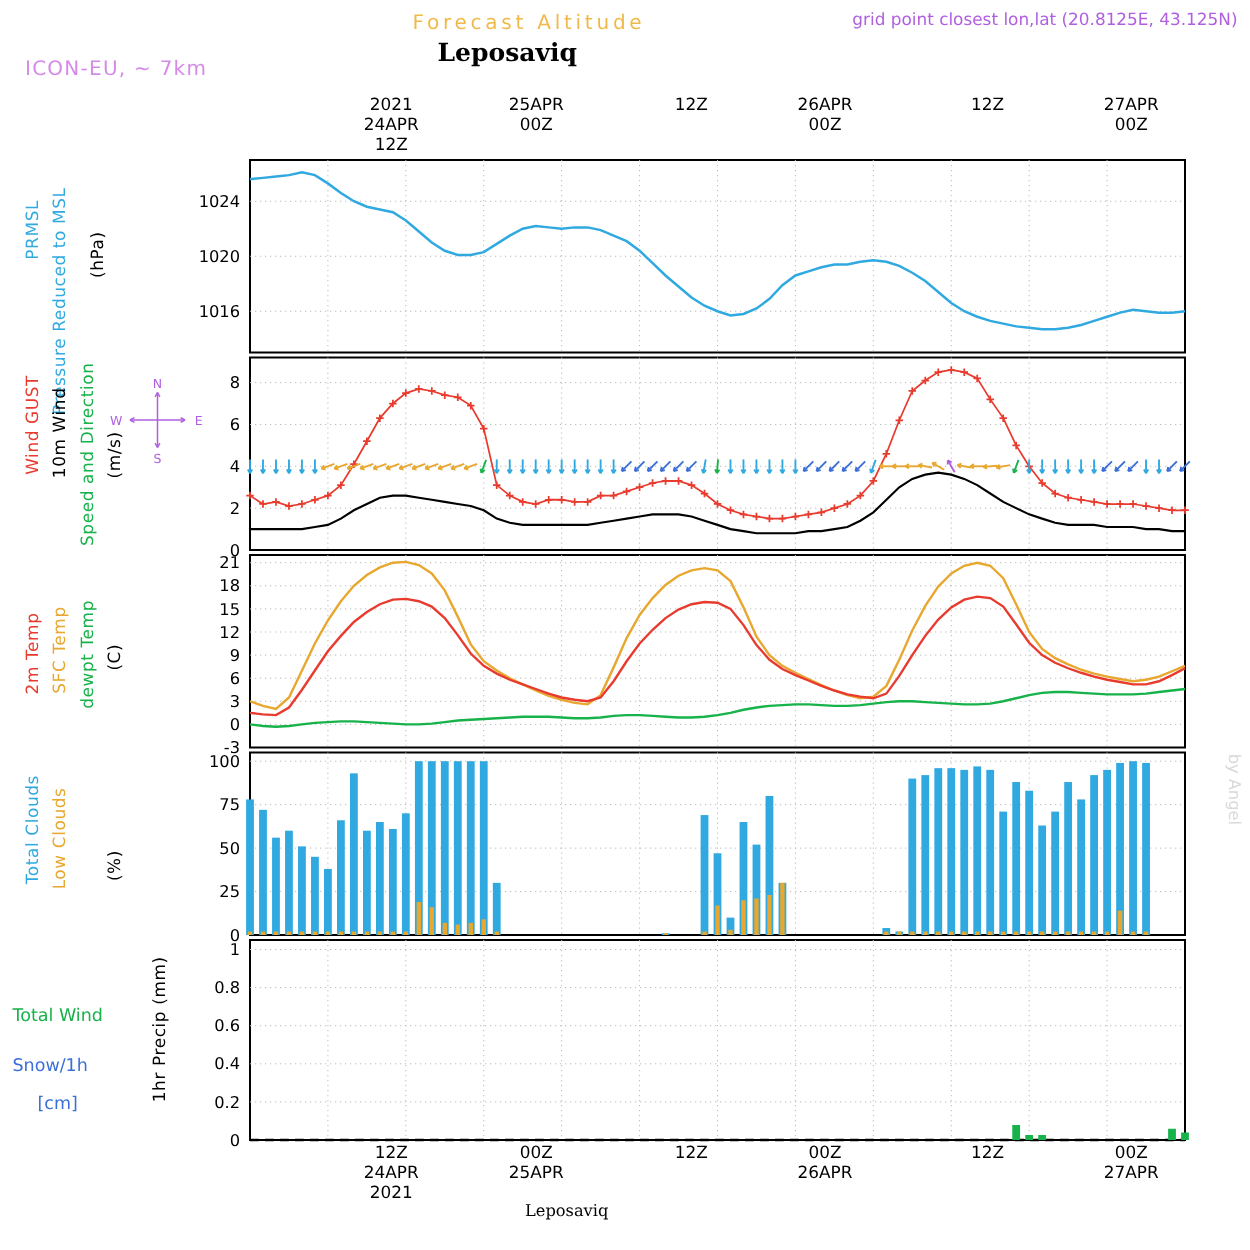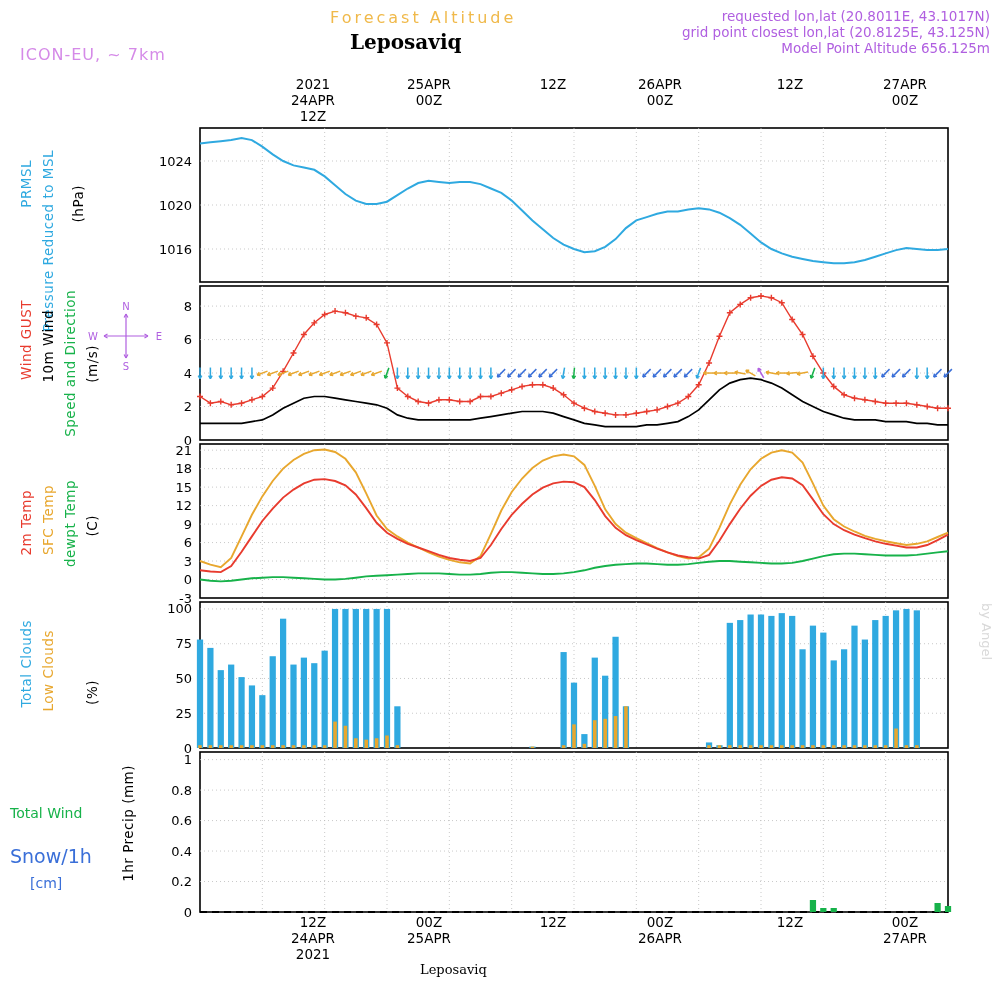--- a/index.html
+++ b/index.html
@@ -19,23 +19,21 @@
   .ticklab{font-size:13px;font-family:"DejaVu Sans",sans-serif;}
   .footer{position:absolute;left:420px;top:962px;font-size:13px;color:#000;font-family:"DejaVu Serif",serif;}
 </style>
 </head>
 <body>
 
 <div class="abs t-forecast">Forecast Altitude</div>
 <div class="abs t-station">Leposaviq</div>
 <div class="abs t-model">ICON-EU, ~ 7km</div>
 <div class="abs metabox meta">
-  <div>requested lon,lat (20.8011E, 43.1017N)</div>
   <div>grid point closest lon,lat (20.8125E, 43.125N)</div>
-  <div>Model Point Altitude 656.125m</div>
 </div>
 <div class="abs byangel">by Angel</div>
 
 <div id="top-axis">
     <div class="toptime" style="left: 273px; top: 76px; width: 80px;">
       <div style="line-height: 16px;">2021</div>
       <div style="line-height: 16px;">24APR</div>
       <div style="line-height: 16px;">12Z</div>
     </div>
     <div class="toptime" style="left: 389px; top: 76px; width: 80px;">
@@ -686,21 +684,21 @@
     <div class="side" style="left: 62px; top: 290px; color: rgb(23, 178, 74);">Speed and Direction</div>
     <div class="side" style="left: 84px; top: 345px; color: rgb(0, 0, 0);">(m/s)</div>
     <div class="side" style="left: 18px; top: 490px; color: rgb(232, 59, 46);">2m Temp</div>
     <div class="side" style="left: 40px; top: 485px; color: rgb(232, 167, 46);">SFC Temp</div>
     <div class="side" style="left: 62px; top: 480px; color: rgb(23, 178, 74);">dewpt Temp</div>
     <div class="side" style="left: 84px; top: 515px; color: rgb(0, 0, 0);">(C)</div>
     <div class="side" style="left: 18px; top: 620px; color: rgb(47, 169, 224);">Total Clouds</div>
     <div class="side" style="left: 40px; top: 630px; color: rgb(232, 167, 46);">Low Clouds</div>
     <div class="side" style="left: 84px; top: 680px; color: rgb(0, 0, 0);">(%)</div>
     <div style="position: absolute; left: 10px; top: 805px; font-size: 14px; color: rgb(23, 178, 74); white-space: nowrap;">Total  Wind</div>
-    <div style="position: absolute; left: 10px; top: 845px; font-size: 19px; color: rgb(58, 111, 216); white-space: nowrap;">Snow/1h</div>
+    <div style="position: absolute; left: 10px; top: 845px; font-size: 14px; color: rgb(58, 111, 216); white-space: nowrap;">Snow/1h</div>
     <div style="position: absolute; left: 30px; top: 875px; font-size: 14px; color: rgb(58, 111, 216); white-space: nowrap;">[cm]</div>
     <div class="side" style="left: 120px; top: 765px; color: rgb(0, 0, 0);">1hr Precip (mm)</div>
   </div>
 
 <div id="bottom-axis">
     <div class="bottomtime" style="left: 273px; top: 914px; width: 80px;">
       <div style="line-height: 16px;">12Z</div>
       <div style="line-height: 16px;">24APR</div>
       <div style="line-height: 16px;">2021</div>
     </div>

